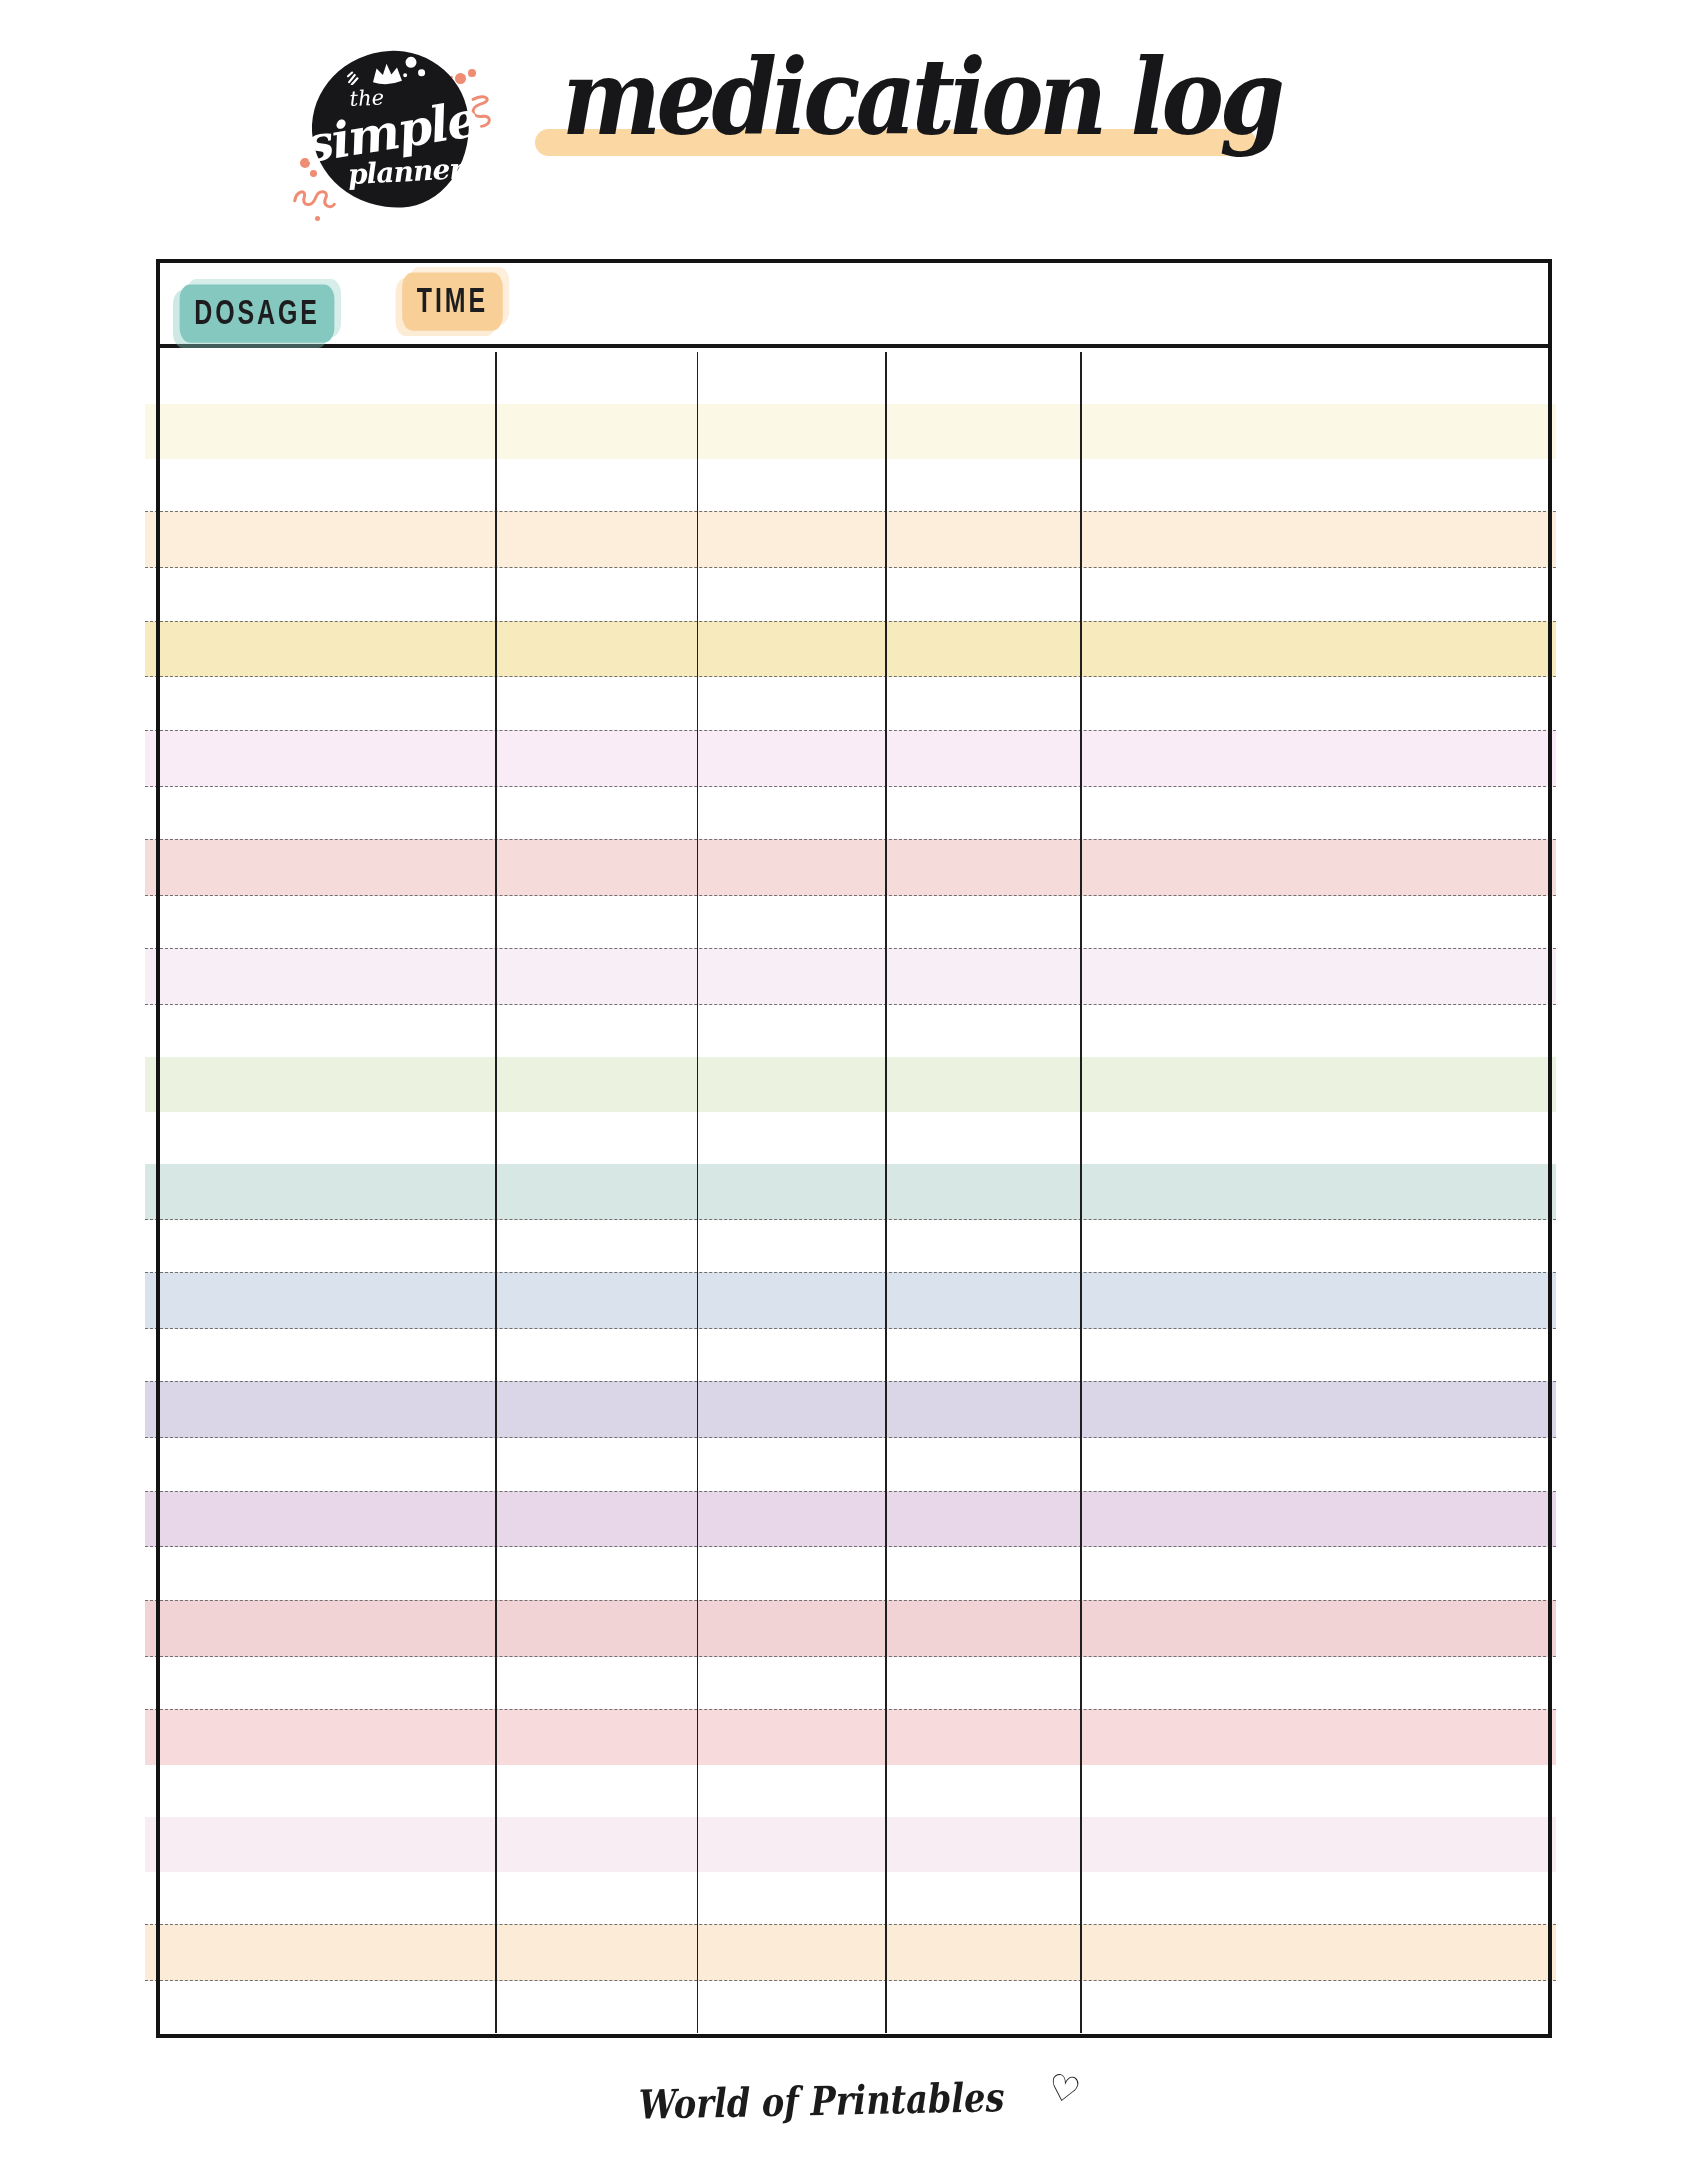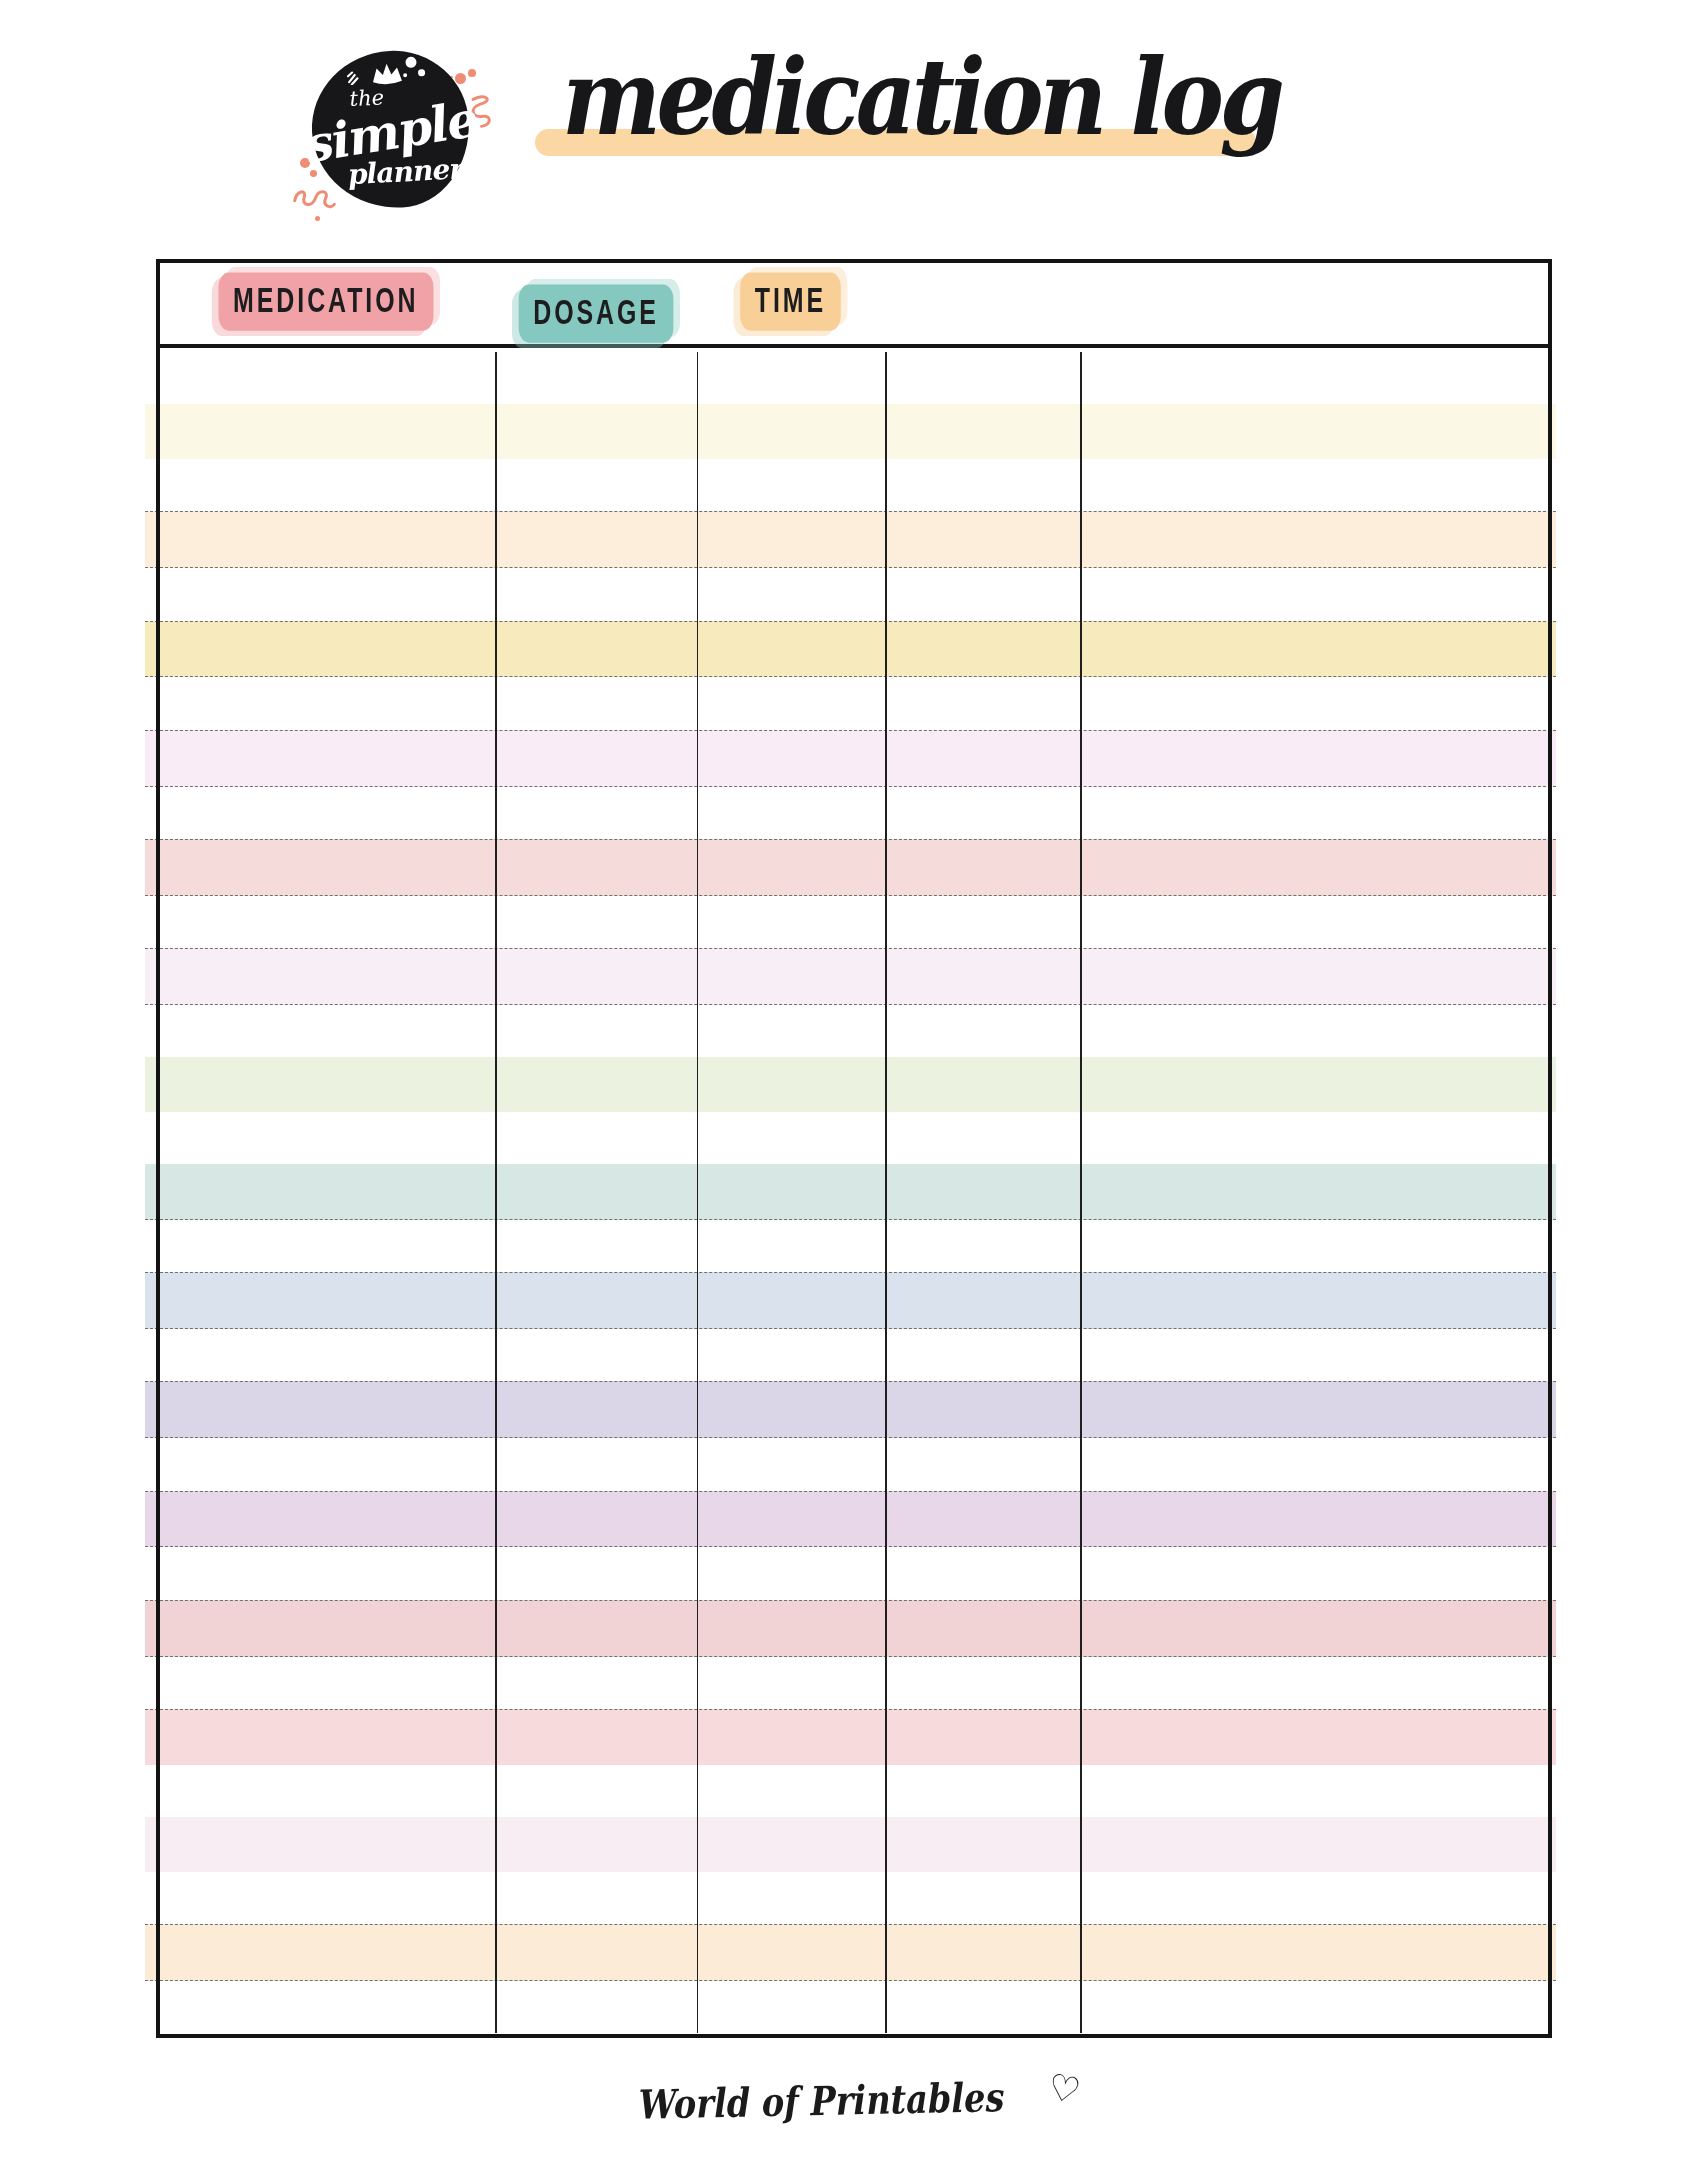--- a/index.html
+++ b/index.html
@@ -135,23 +135,20 @@
     <svg class="doodle" style="left:293px; top:187px;" width="43" height="31" viewBox="0 0 50 36">
       <path d="M2 16 C4 4 16 2 13 12 C10 22 22 24 26 13 C30 2 42 4 38 13 C34 22 44 26 48 20" stroke="var(--coral)" stroke-width="3.5" stroke-linecap="round" fill="none"></path>
     </svg>
 
     <div class="title-highlight" style="background: rgb(251, 215, 163);"></div>
     <h1 class="page-title">medication log</h1>
   </header>
 
   <section class="log-table" id="logTable">
     <div class="header-row" id="headerRow">
-        <div class="hcell" style="width: 24.28%;">
-          <span class="pill" style="background: rgb(240, 162, 166); box-shadow: rgba(240, 162, 166, 0.4) -7.7px 4.3px 0px 0px, rgba(240, 162, 166, 0.333) 7.7px -4.3px 0px 0px;">MEDICATION</span>
-        </div>
         <div class="hcell" style="width: 14.44%; margin-top: 24px;">
           <span class="pill" style="background: rgb(133, 200, 191); box-shadow: rgba(133, 200, 191, 0.4) -7.7px 4.3px 0px 0px, rgba(133, 200, 191, 0.333) 7.7px -4.3px 0px 0px;">DOSAGE</span>
         </div>
         <div class="hcell" style="width: 13.52%;">
           <span class="pill" style="background: rgb(248, 207, 151); box-shadow: rgba(248, 207, 151, 0.4) -7.7px 4.3px 0px 0px, rgba(248, 207, 151, 0.333) 7.7px -4.3px 0px 0px;">TIME</span>
         </div>
       </div>
     <div class="tbody" id="tableBody">
         <div class="trow" style="flex: 62 0 0px;"></div>
         <div class="trow colored" style="flex: 65 0 0px; background: rgb(251, 248, 230);"></div>

